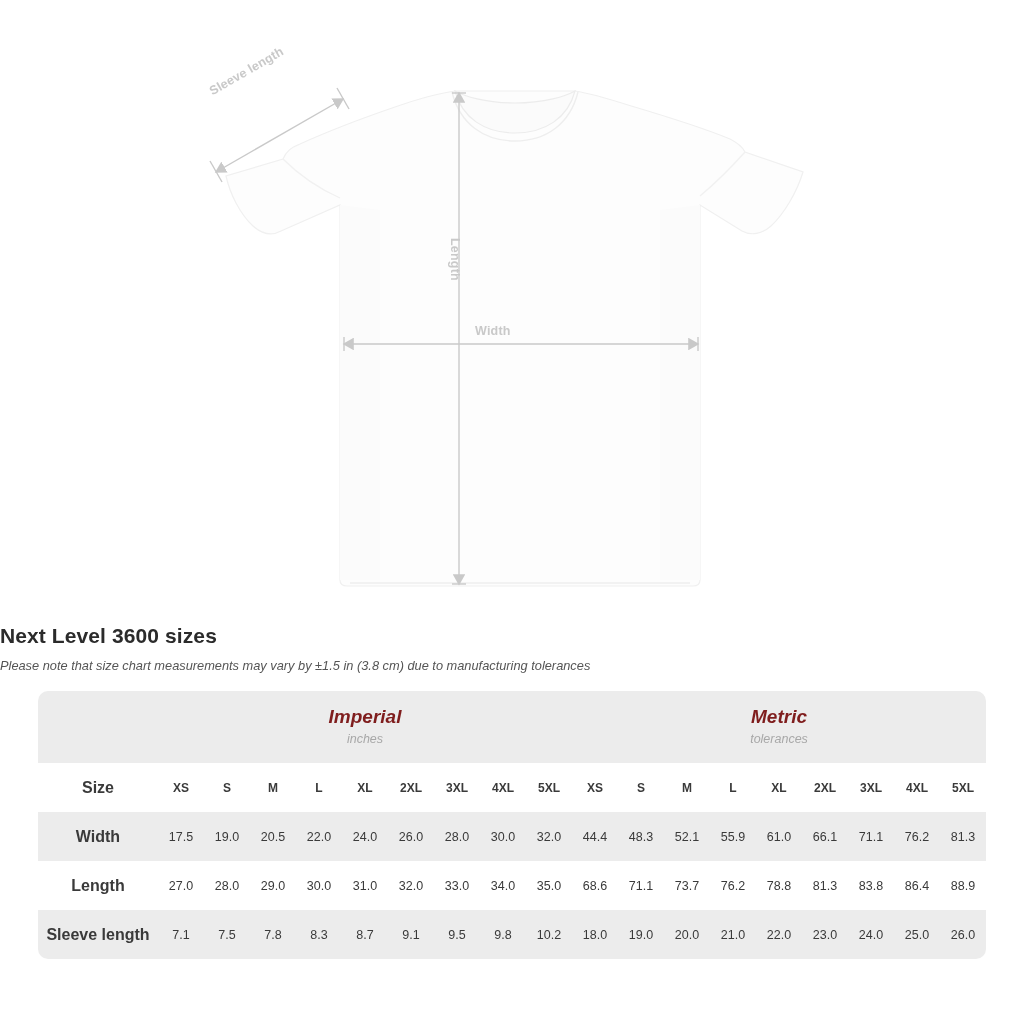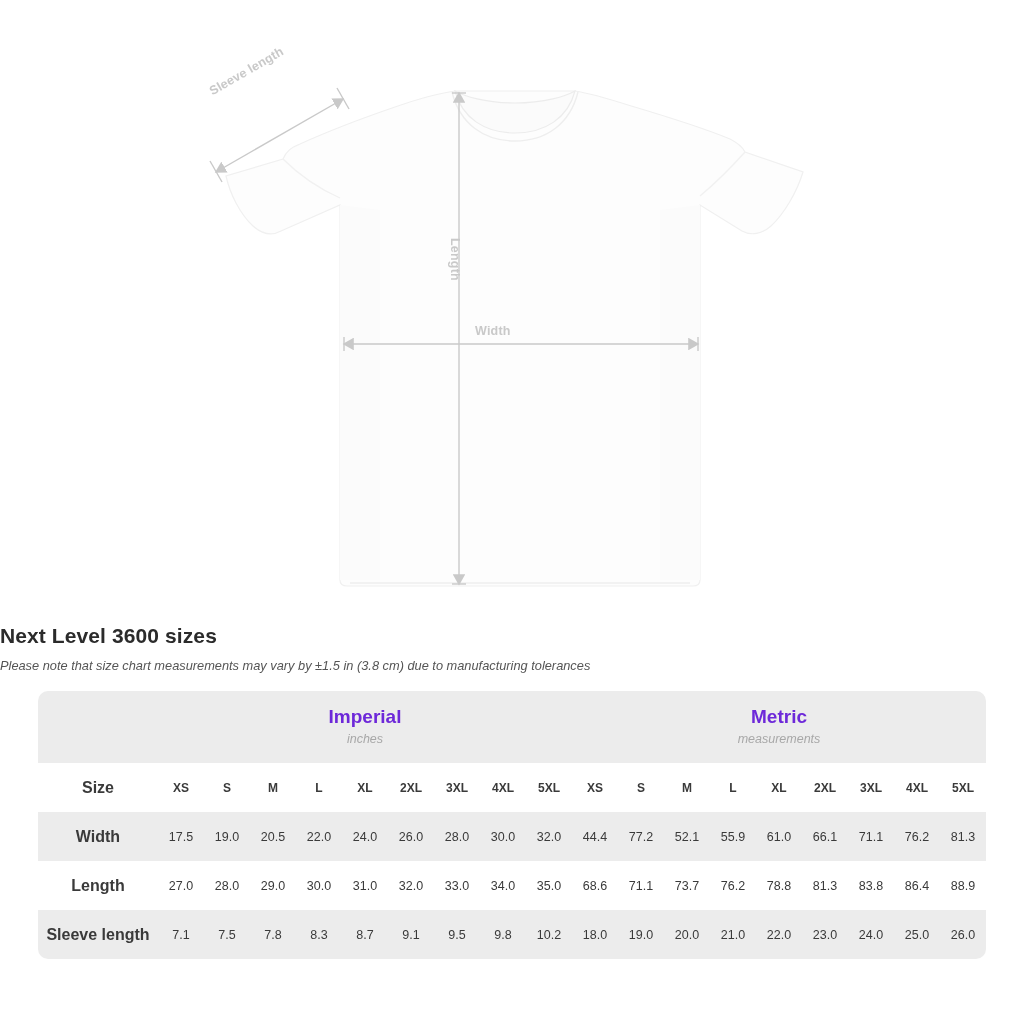--- a/index.html
+++ b/index.html
@@ -94,22 +94,23 @@
   }
   
   .unit-band td {
     height: 72px;
     background: #ececec;
   }
   .unit-band td:first-child { border-top-left-radius: 10px; }
   .unit-band td:last-child { border-top-right-radius: 10px; }
   .unit-name {
     font-size: 19px;
-    font-weight: bold;
-    color: #6d28d9;
+    font-style: italic;
+    font-weight: bold;
+    color: #7f1d1d;
     line-height: 1.25;
   }
   .unit-sub {
     font-size: 12.5px;
     color: #a8a8a8;
     font-style: italic;
     line-height: 1.6;
   }
 
   
@@ -237,21 +238,21 @@
       <tbody>
 
         <tr class="unit-band">
           <td></td>
           <td colspan="9">
             <div class="unit-name">Imperial</div>
             <div class="unit-sub">inches</div>
           </td>
           <td colspan="9">
             <div class="unit-name">Metric</div>
-            <div class="unit-sub">measurements</div>
+            <div class="unit-sub">tolerances</div>
           </td>
         </tr>
 
         <tr class="size-row">
           <td class="rowhead">Size</td>
           <td>XS</td>
           <td>S</td>
           <td>M</td>
           <td>L</td>
           <td>XL</td>
@@ -275,21 +276,21 @@
           <td>17.5</td>
           <td>19.0</td>
           <td>20.5</td>
           <td>22.0</td>
           <td>24.0</td>
           <td>26.0</td>
           <td>28.0</td>
           <td>30.0</td>
           <td>32.0</td>
           <td>44.4</td>
-          <td>77.2</td>
+          <td>48.3</td>
           <td>52.1</td>
           <td>55.9</td>
           <td>61.0</td>
           <td>66.1</td>
           <td>71.1</td>
           <td>76.2</td>
           <td>81.3</td>
         </tr>
 
         <tr class="plain">

